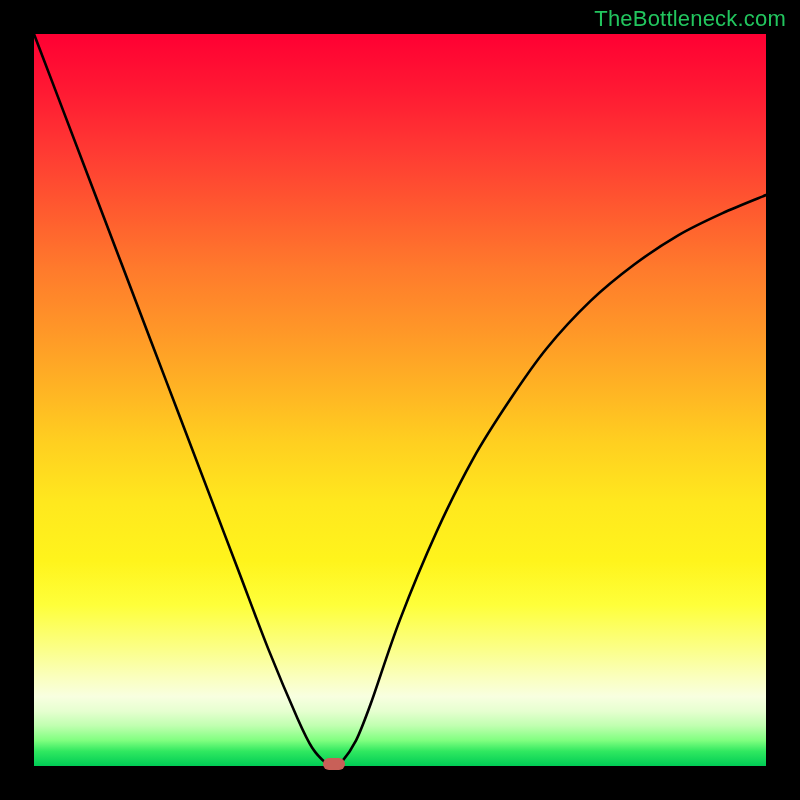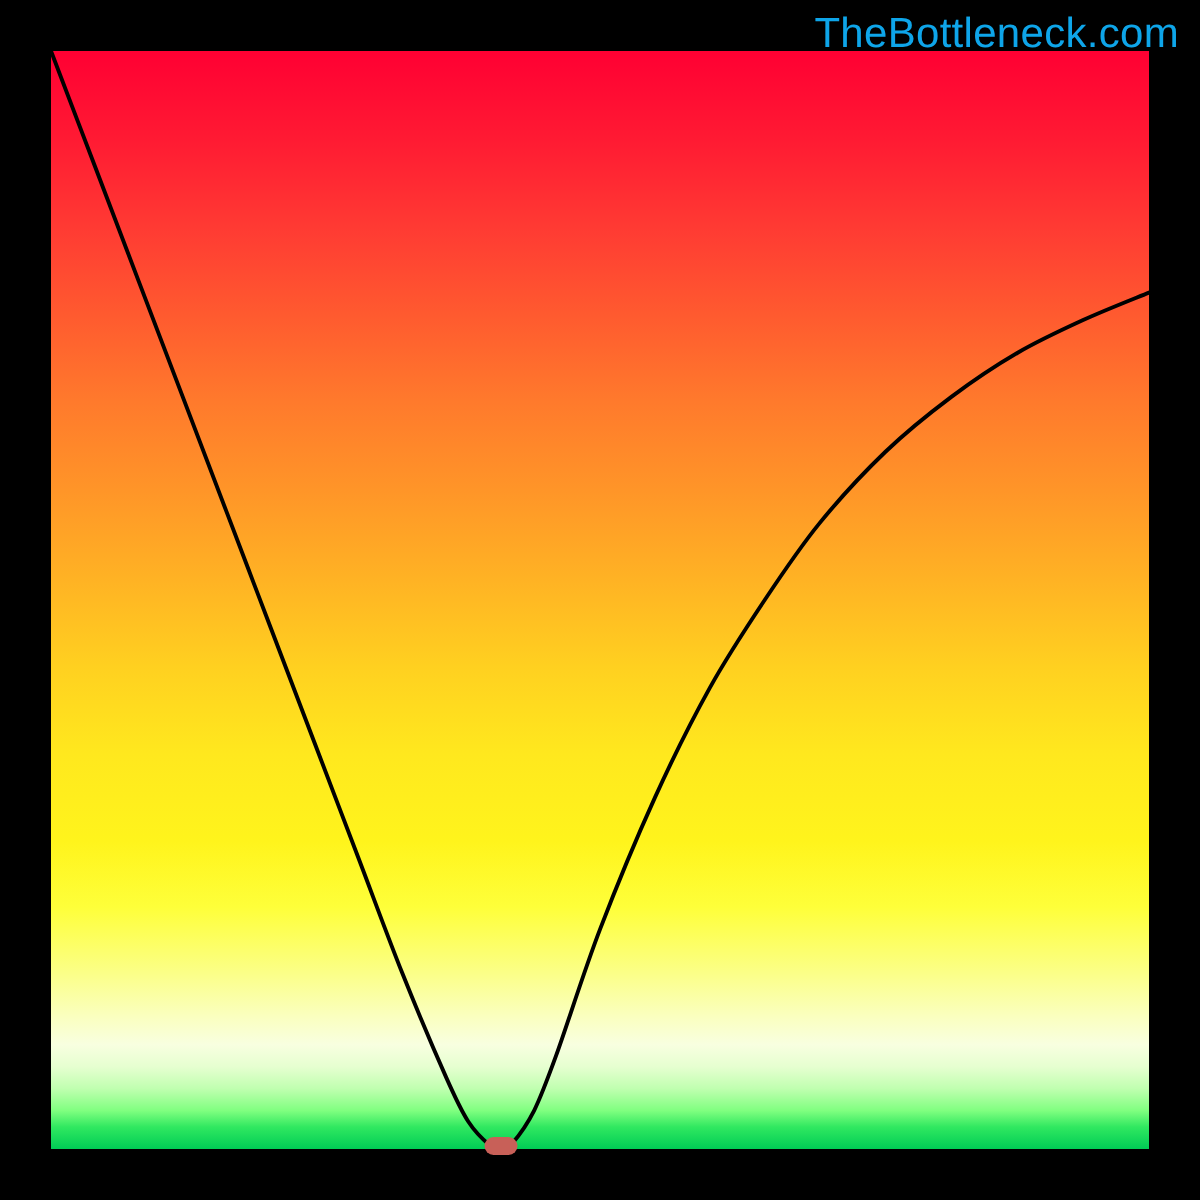--- a/index.html
+++ b/index.html
@@ -49,22 +49,22 @@
     position: absolute;
     left: 0;
     top: 0;
     width: 732px;
     height: 732px;
   }
   .attribution {
     position: absolute;
     top: 6px;
     right: 14px;
-    color: #0ea5e9;
-    font-size: 28px;
+    color: #22c55e;
+    font-size: 22px;
     font-weight: 500;
     letter-spacing: 0.2px;
   }
   .minimum-marker {
     position: absolute;
     width: 22px;
     height: 12px;
     border-radius: 6px;
     background: #c86058;
     transform: translate(-50%, -50%);

